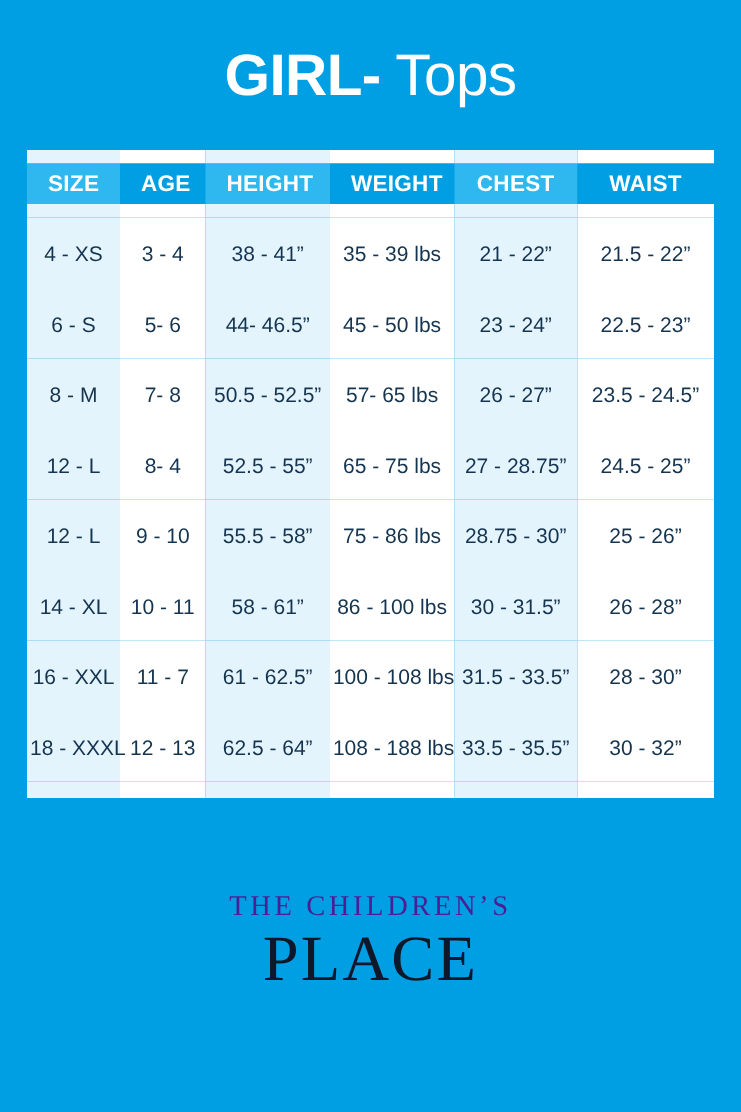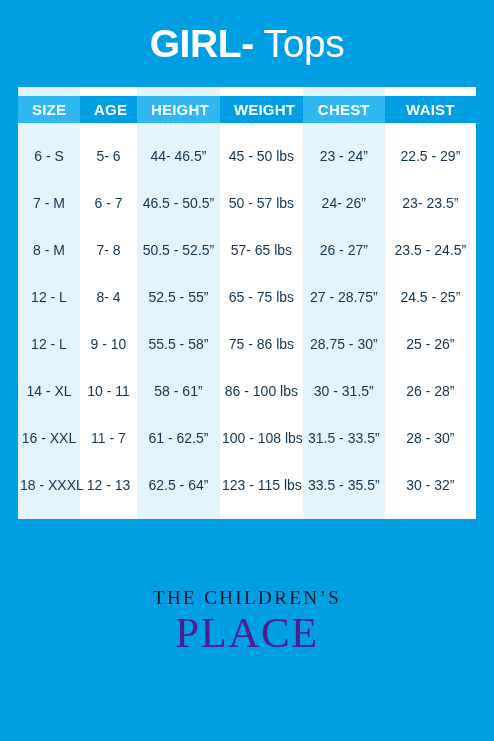--- a/index.html
+++ b/index.html
@@ -21,21 +21,21 @@
     width: 494px;
     height: 741px;
     background: #009fe3;
     box-sizing: border-box;
     display: flex;
     flex-direction: column;
   }
 
   
   .title-area {
-    height: 87px;
+    height: 100px;
     display: flex;
     align-items: center;
     justify-content: center;
     flex: 0 0 auto;
   }
   .chart-title {
     color: #ffffff;
     font-size: 39px;
     line-height: 1;
     letter-spacing: -0.4px;
@@ -116,30 +116,30 @@
   
   .logo-area {
     flex: 1 1 auto;
     display: flex;
     flex-direction: column;
     align-items: center;
     justify-content: center;
     padding-bottom: 18px;
   }
   .logo-top {
-    color: #0f172a;
+    color: #4c1d95;
     font-family: "Liberation Serif", serif;
     font-size: 19px;
     letter-spacing: 2.4px;
     line-height: 1;
     margin-bottom: 4px;
     white-space: nowrap;
   }
   .logo-main {
-    color: #4c1d95;
+    color: #0f172a;
     font-family: "Liberation Serif", serif;
     font-size: 43px;
     letter-spacing: 1.5px;
     line-height: 1;
     white-space: nowrap;
   }
 </style>
 </head>
 <body>
 
@@ -183,34 +183,34 @@
         <tr class="pad-row pad-top">
           <td class="alt"></td>
           <td></td>
           <td class="alt"></td>
           <td></td>
           <td class="alt"></td>
           <td></td>
         </tr>
 
         <tr>
+          <td class="alt">4 - XS</td>
+          <td>3 - 4</td>
+          <td class="alt">38 - 41”</td>
+          <td>35 - 39 lbs</td>
+          <td class="alt">21 - 22”</td>
+          <td>21.5 - 22”</td>
+        </tr>
+        <tr>
           <td class="alt">6 - S</td>
           <td>5- 6</td>
           <td class="alt">44- 46.5”</td>
           <td>45 - 50 lbs</td>
           <td class="alt">23 - 24”</td>
-          <td>22.5 - 29”</td>
-        </tr>
-        <tr>
-          <td class="alt">7 - M</td>
-          <td>6 - 7</td>
-          <td class="alt">46.5 - 50.5”</td>
-          <td>50 - 57 lbs</td>
-          <td class="alt">24- 26”</td>
-          <td>23- 23.5”</td>
+          <td>22.5 - 23”</td>
         </tr>
         <tr>
           <td class="alt">8 - M</td>
           <td>7- 8</td>
           <td class="alt">50.5 - 52.5”</td>
           <td>57- 65 lbs</td>
           <td class="alt">26 - 27”</td>
           <td>23.5 - 24.5”</td>
         </tr>
         <tr>
@@ -242,21 +242,21 @@
           <td>11 - 7</td>
           <td class="alt">61 - 62.5”</td>
           <td>100 - 108 lbs</td>
           <td class="alt">31.5 - 33.5”</td>
           <td>28 - 30”</td>
         </tr>
         <tr>
           <td class="alt">18 - XXXL</td>
           <td>12 - 13</td>
           <td class="alt">62.5 - 64”</td>
-          <td>123 - 115 lbs</td>
+          <td>108 - 188 lbs</td>
           <td class="alt">33.5 - 35.5”</td>
           <td>30 - 32”</td>
         </tr>
 
         <tr class="pad-row">
           <td class="alt"></td>
           <td></td>
           <td class="alt"></td>
           <td></td>
           <td class="alt"></td>

